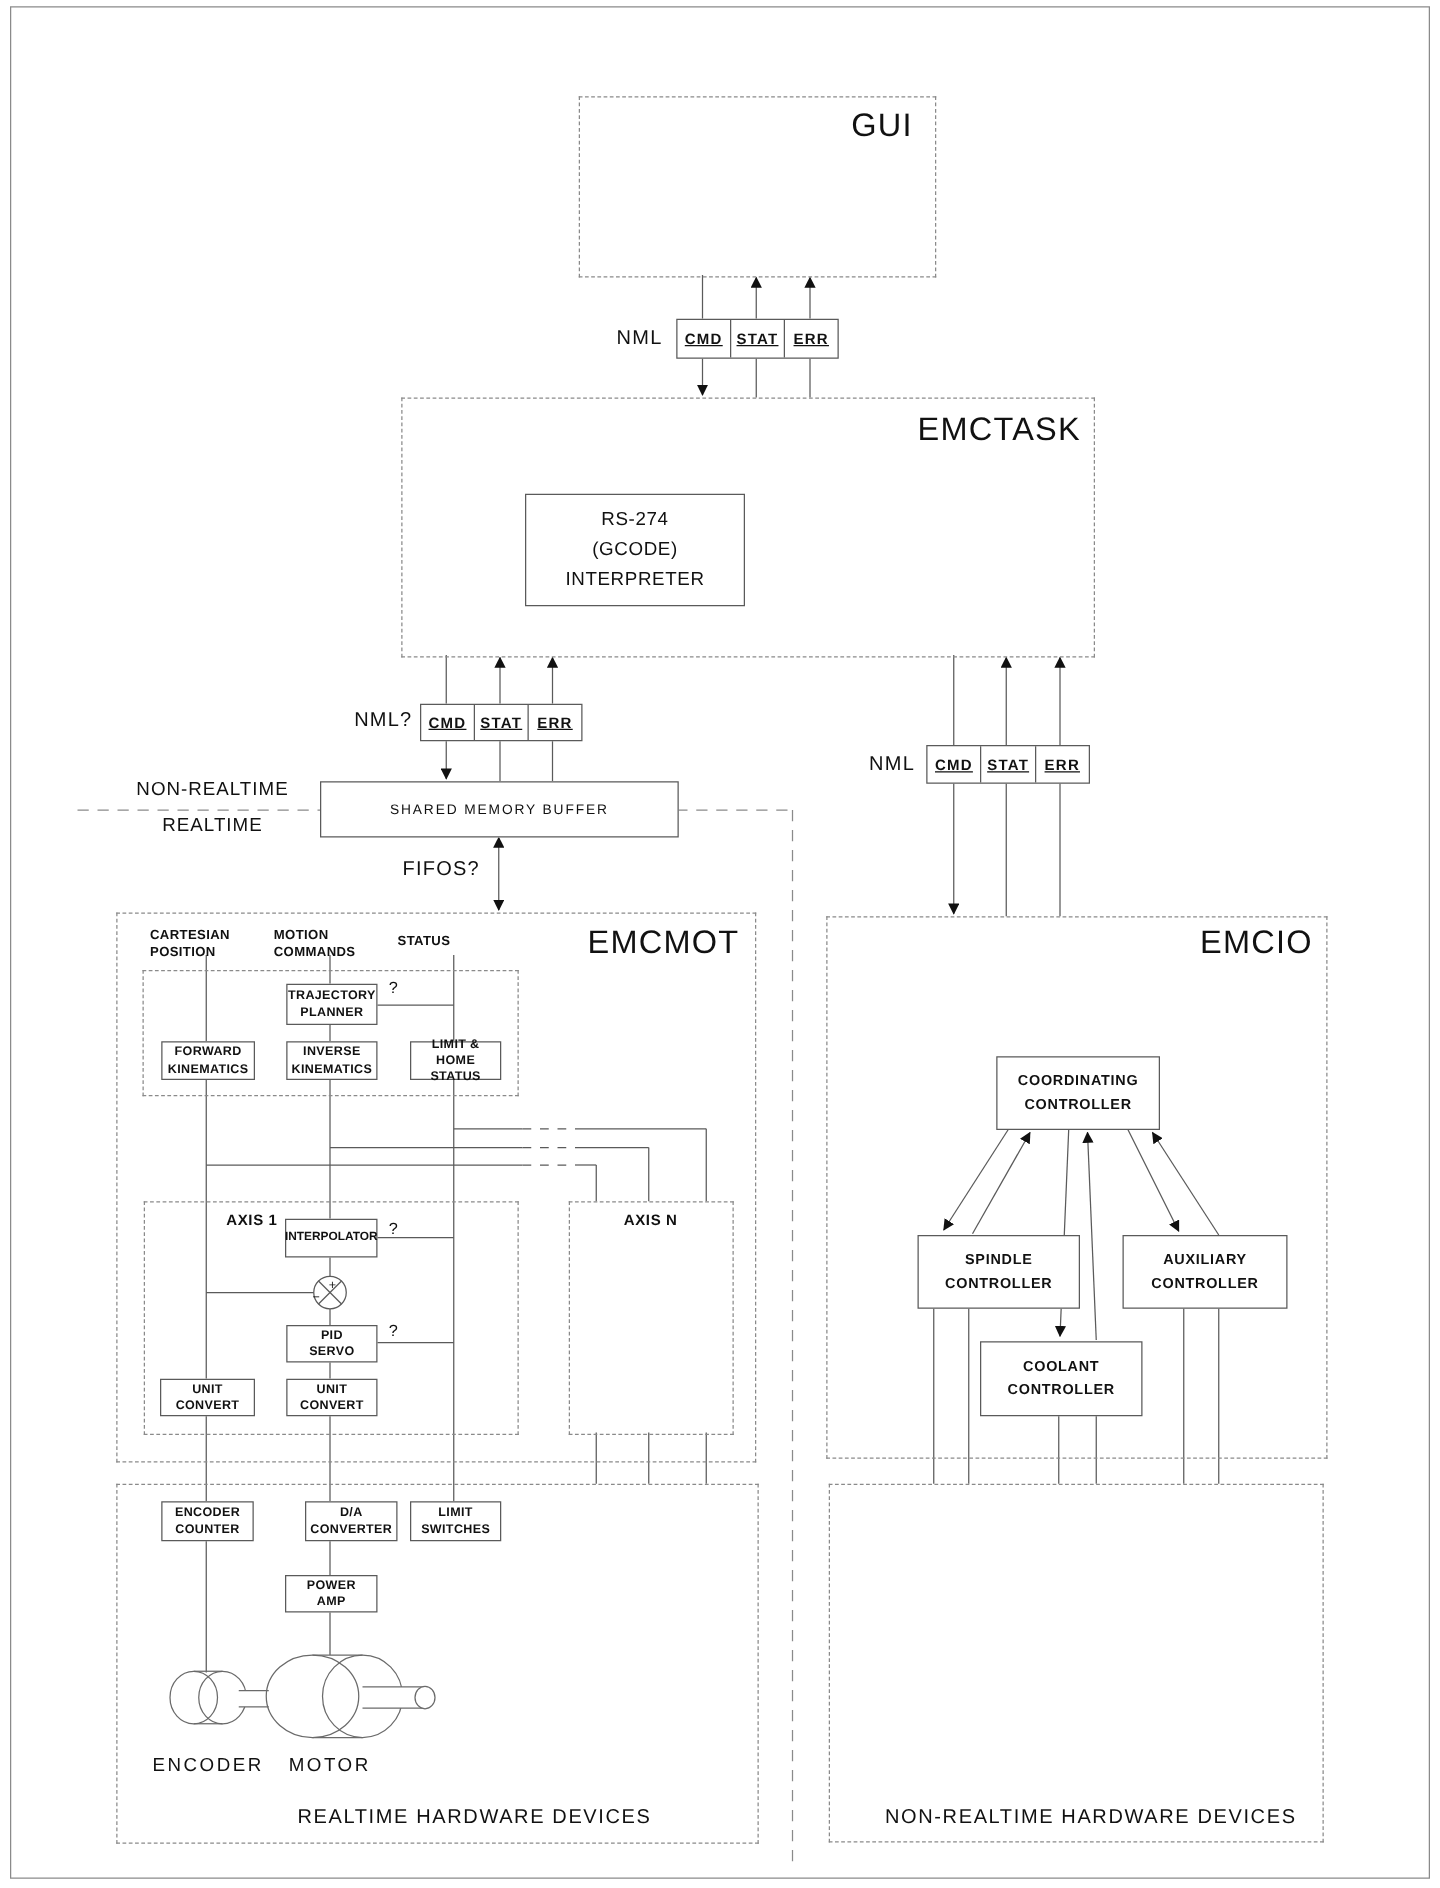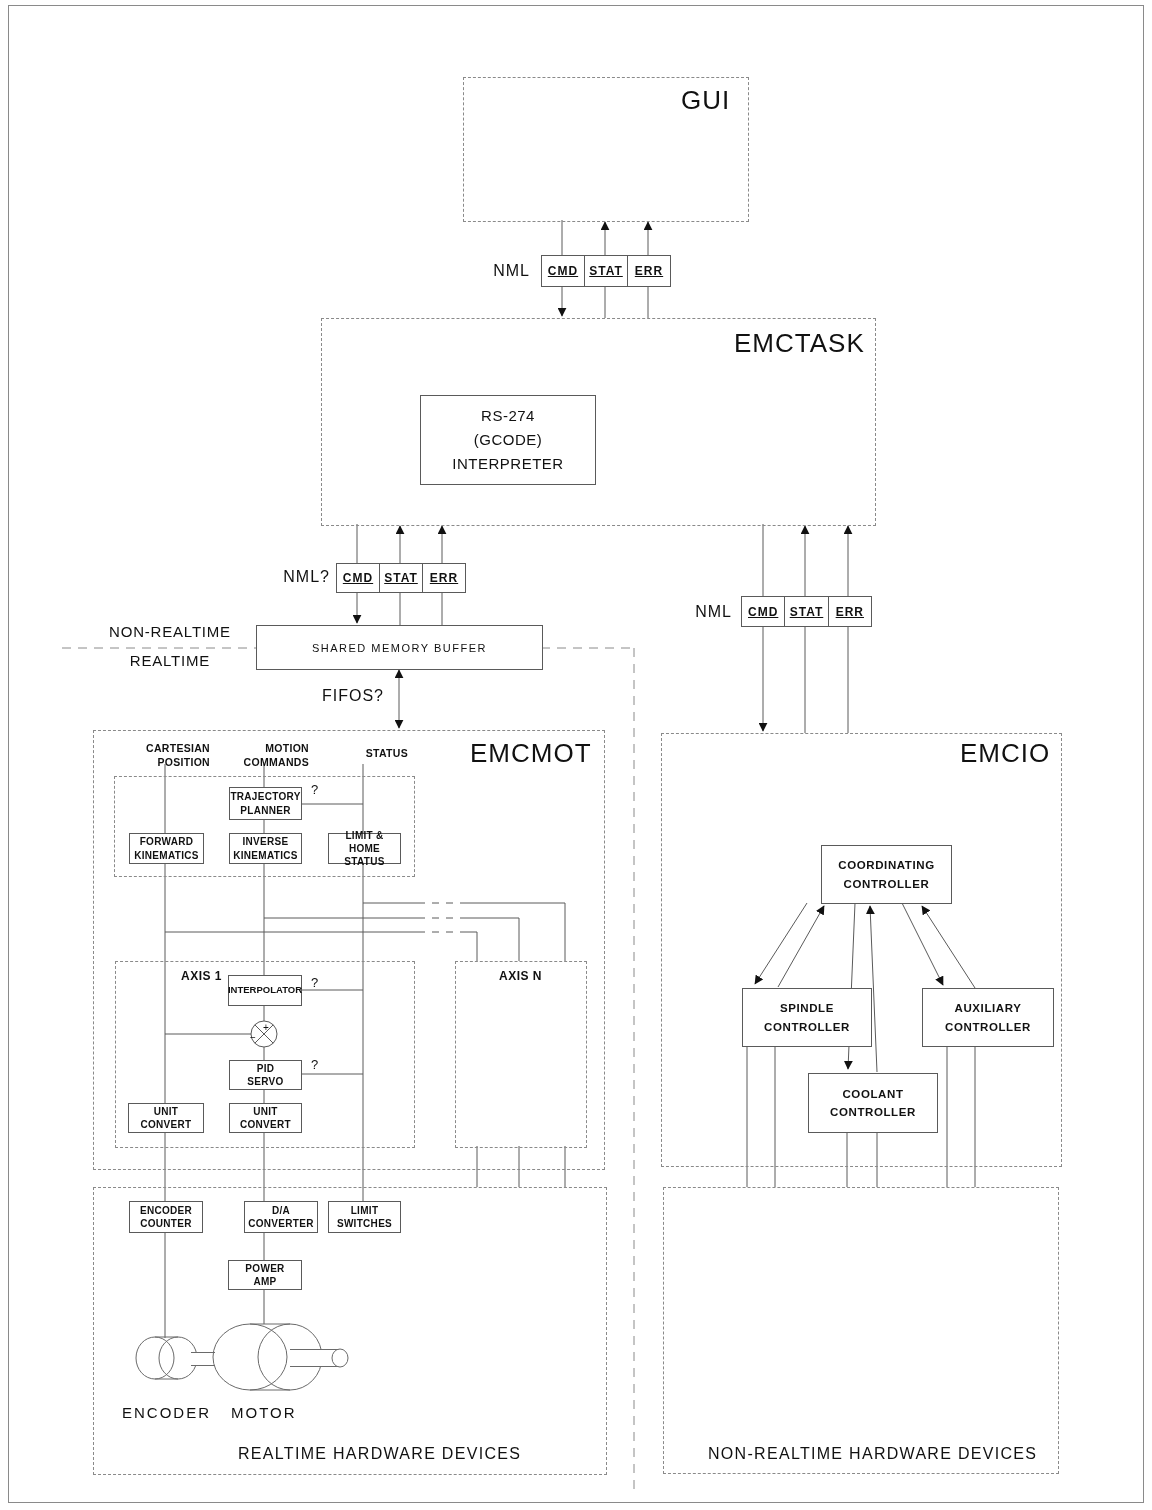--- a/index.html
+++ b/index.html
@@ -6,27 +6,27 @@
   #stage{position:relative;width:1152px;height:1510px;background:#fff;
          font-family:"Liberation Sans",sans-serif;color:#111;overflow:hidden;}
   .pageborder{position:absolute;left:8px;top:5px;width:1134px;height:1496px;
               border:1px solid #8a8a8a;}
   svg.wires{position:absolute;left:0;top:0;z-index:1;}
   .dashbox{position:absolute;border:1px dashed #8a8a8a;z-index:2;background:transparent;}
   .box{position:absolute;border:1px solid #5a5a5a;background:#fff;display:flex;
        align-items:center;justify-content:center;text-align:center;z-index:3;
        white-space:pre-line;}
   .box-sm{font-size:10px;font-weight:bold;letter-spacing:.3px;line-height:1.32;}
-  .box-md{font-size:11.5px;font-weight:bold;letter-spacing:.6px;line-height:1.6;margin-left:24px;}
+  .box-md{font-size:11.5px;font-weight:bold;letter-spacing:.6px;line-height:1.6;}
   .box-lg{font-size:15px;letter-spacing:.5px;line-height:1.6;}
   .buffer{font-size:11px;letter-spacing:1.5px;}
   .title{position:absolute;font-size:26px;letter-spacing:1px;z-index:3;}
   .lab{position:absolute;z-index:3;white-space:pre-line;}
   .nml-lab{font-size:16px;letter-spacing:1px;text-align:right;}
-  .collab{font-size:10.5px;font-weight:bold;letter-spacing:.3px;text-align:right;line-height:1.35;}
+  .collab{font-size:10.5px;font-weight:bold;letter-spacing:.3px;text-align:left;line-height:1.35;}
   .axislab{font-size:12px;font-weight:bold;letter-spacing:.5px;text-align:right;}
   .caption{font-size:16px;letter-spacing:1.3px;}
   .hwlab{font-size:15px;letter-spacing:2px;}
   .qmark{font-size:13px;}
   .split{font-size:15px;letter-spacing:.8px;text-align:center;}
   .nmlrow{position:absolute;display:flex;border:1px solid #5a5a5a;background:#fff;z-index:3;text-decoration:underline;}
   .nmlrow .cell{flex:1;display:flex;align-items:center;justify-content:center;
                 font-size:12px;font-weight:600;letter-spacing:1px;border-left:1px solid #5a5a5a;}
   .nmlrow .cell:first-child{border-left:none;}
 </style>
@@ -229,21 +229,21 @@
   <div class="box box-sm" style="left:229px;top:1103px;width:71px;height:28px">UNIT
 CONVERT</div>
 
   <div class="dashbox" style="left:455px;top:961px;width:130px;height:185px"></div>
   <div class="lab axislab" style="left:499px;top:969px">AXIS N</div>
 
   <div class="dashbox" style="left:661px;top:733px;width:399px;height:432px"></div>
   <div class="title" style="left:960px;top:738px">EMCIO</div>
   <div class="box box-md" style="left:797px;top:845px;width:129px;height:57px">COORDINATING
 CONTROLLER</div>
-  <div class="box box-md" style="left:718px;top:988px;width:128px;height:57px">SPINDLE
+  <div class="box box-md" style="left:734px;top:988px;width:128px;height:57px">SPINDLE
 CONTROLLER</div>
   <div class="box box-md" style="left:898px;top:988px;width:130px;height:57px">AUXILIARY
 CONTROLLER</div>
   <div class="box box-md" style="left:784px;top:1073px;width:128px;height:58px">COOLANT
 CONTROLLER</div>
 
   <div class="dashbox" style="left:93px;top:1187px;width:512px;height:286px"></div>
   <div class="box box-sm" style="left:129px;top:1201px;width:72px;height:30px">ENCODER
 COUNTER</div>
   <div class="box box-sm" style="left:244px;top:1201px;width:72px;height:30px">D/A

